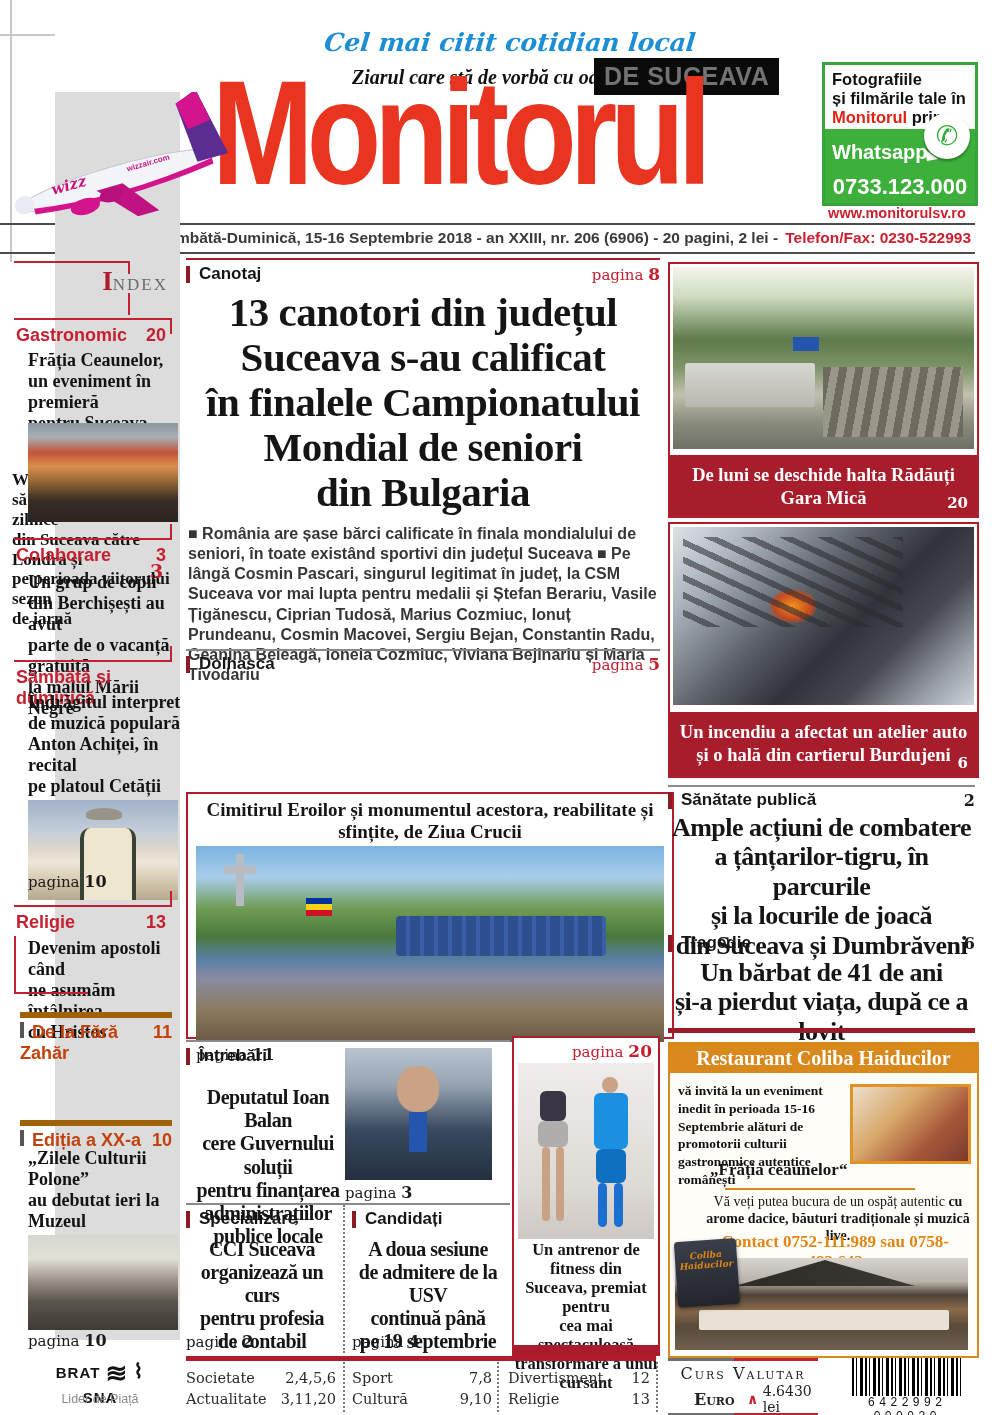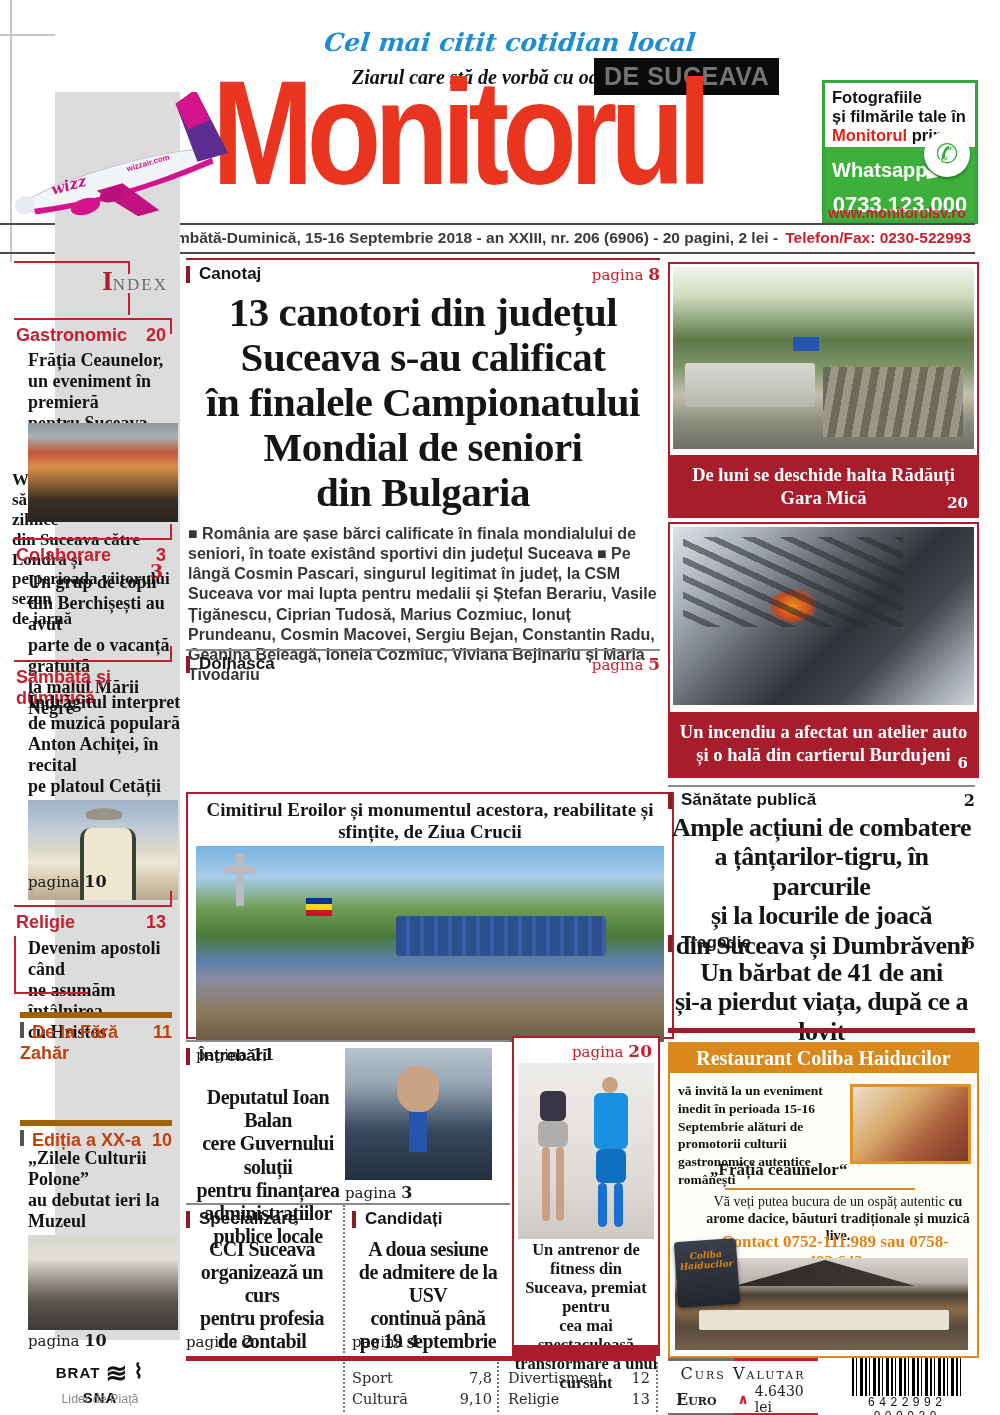--- a/index.html
+++ b/index.html
@@ -8,21 +8,21 @@
   .abs{position:absolute;}
   .pl{white-space:pre-line;}
   .serif{font-family:"Liberation Serif",serif;}
   
   .tagline{color:#1b8ed6;font-family:"DejaVu Serif",serif;font-style:italic;font-weight:bold;
            font-size:25px;text-align:center;transform:skewX(-6deg);}
   .subtitle{font-family:"Liberation Serif",serif;font-style:italic;font-weight:bold;font-size:20px;color:#101010;}
   .edition{background:#0b0b0b;color:#737373;font-weight:bold;font-size:25px;padding:4px 10px;letter-spacing:.5px;}
   .masthead{color:#e93420;font-weight:bold;font-size:122px;letter-spacing:-7px;line-height:1;
             transform:scaleY(1.22);transform-origin:top left;}
-  .promo-box{border:3px solid #38a43c;background:#fff;margin-top:18px;}
+  .promo-box{border:3px solid #38a43c;background:#fff;}
   .promo-top{padding:5px 7px 0 7px;font-weight:bold;font-size:16.5px;line-height:1.15;color:#111;}
   .promo-brand{color:#e02315;}
   .promo-bottom{position:absolute;left:0;right:0;bottom:0;height:74px;background:#3db03c;color:#fff;}
   .wa-label{position:absolute;left:7px;top:12px;font-weight:bold;font-size:20px;}
   .wa-icon{position:absolute;right:5px;top:-16px;width:46px;height:46px;border-radius:50%;background:#fff;
            color:#2fae33;font-size:27px;line-height:46px;text-align:center;box-shadow:0 2px 3px rgba(0,0,0,.35);}
   .wa-tail{position:absolute;right:40px;top:24px;width:0;height:0;border:8px solid transparent;border-top-color:#fff;transform:rotate(35deg);}
   .wa-number{position:absolute;left:0;right:0;bottom:3px;text-align:center;font-weight:bold;font-size:22px;}
   .website{color:#cc1f2e;font-weight:bold;font-size:14.5px;text-align:center;}
   .dateline{border-top:2px solid #4b4b4b;border-bottom:2px solid #4b4b4b;}
@@ -324,20 +324,30 @@
     </div>
     <div class="headline pl" style="font-size:16.5px;line-height:1.15;letter-spacing:0">Un antrenor de fitness din
 Suceava, premiat pentru
 cea mai spectaculoasă
 transformare a unui
 cursant</div>
     <div class="abs" style="left:0;right:0;bottom:0;height:9px;background:#a81d2b"></div>
   </div>
 
   <div class="abs" style="left:186px;top:1356px;width:470px;height:5px;background:#b01c2c"></div>
+  <div class="abs" style="left:186px;top:1368px;width:150px">
+    <div class="ft-label">
+        <span>Societate</span>
+        <span>2,4,5,6</span>
+      </div>
+    <div class="ft-label">
+        <span>Actualitate</span>
+        <span>3,11,20</span>
+      </div>
+  </div>
   <div class="abs dotsep" style="left:343px;top:1362px;height:50px"></div>
   <div class="abs" style="left:352px;top:1368px;width:140px">
     <div class="ft-label">
         <span>Sport</span>
         <span>7,8</span>
       </div>
     <div class="ft-label">
         <span>Cultură</span>
         <span>9,10</span>
       </div>
@@ -419,21 +429,21 @@
       <div class="abs" style="left:60px;top:2px;width:180px;height:26px;background:linear-gradient(100deg,#2e2a26,#3c3832);clip-path:polygon(0 100%,50% 0,100% 100%)"></div>
       <div class="abs" style="left:24px;top:52px;width:250px;height:20px;background:#e8e2d6;border-radius:2px"></div>
     </div>
     <div class="abs sign" style="left:6px;top:196px;width:62px;height:56px">Coliba Haiducilor</div>
   </div>
 
   <div class="abs" style="left:668px;top:1358px;width:150px;height:54px">
     <div class="abs" style="left:0;top:0;width:66px;height:3px;background:#6e6e6e"></div>
     <div class="abs" style="left:66px;top:0;width:84px;height:3px;background:#c5202f"></div>
     <div class="curs-title" style="margin-top:6px">Curs Valutar</div>
-    <div class="curs-row" style="margin-left:8px">
+    <div class="curs-row" style="margin-left:26px">
       <span class="curs-cur">Euro</span>
       <span class="curs-arrow">∧</span>
       <span>4.6430 lei</span>
     </div>
 
     <div class="abs" style="left:0;bottom:-4px;width:66px;height:3px;background:#6e6e6e"></div>
     <div class="abs" style="left:66px;bottom:-4px;width:84px;height:3px;background:#c5202f"></div>
   </div>
 
   <div class="abs" style="left:852px;top:1358px;width:110px;height:52px;background:#fff">

